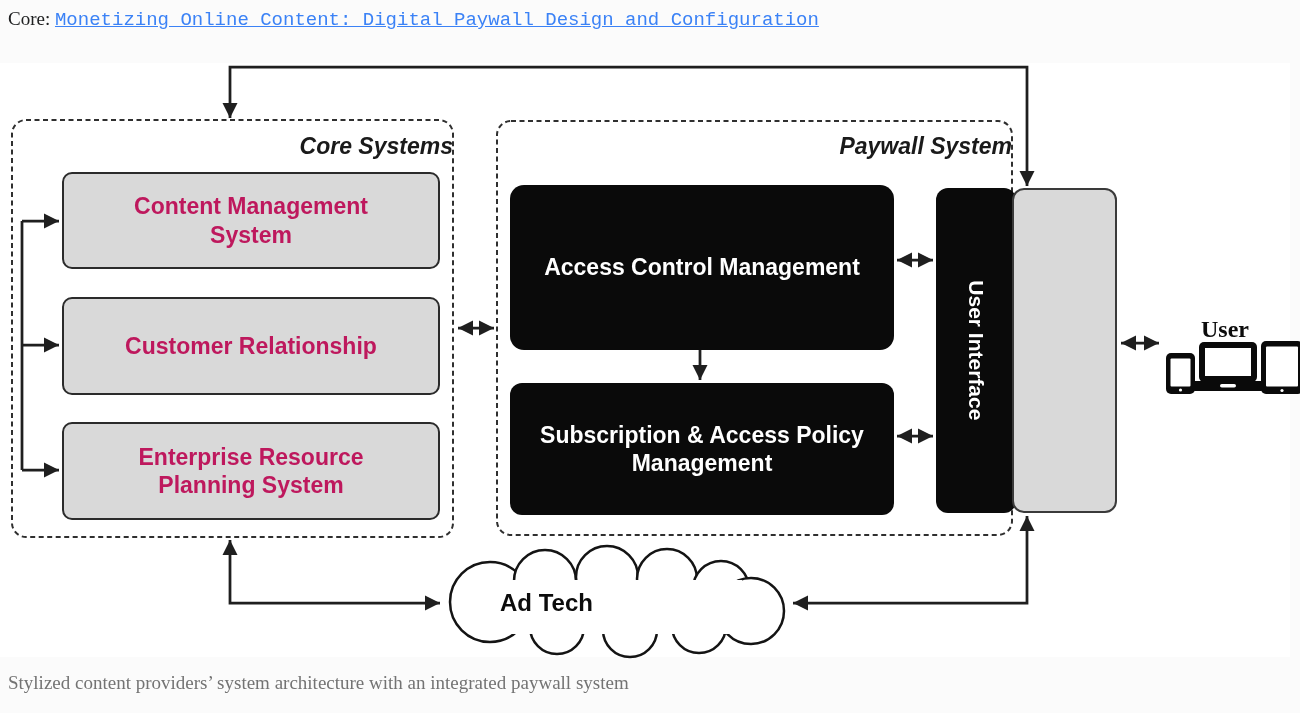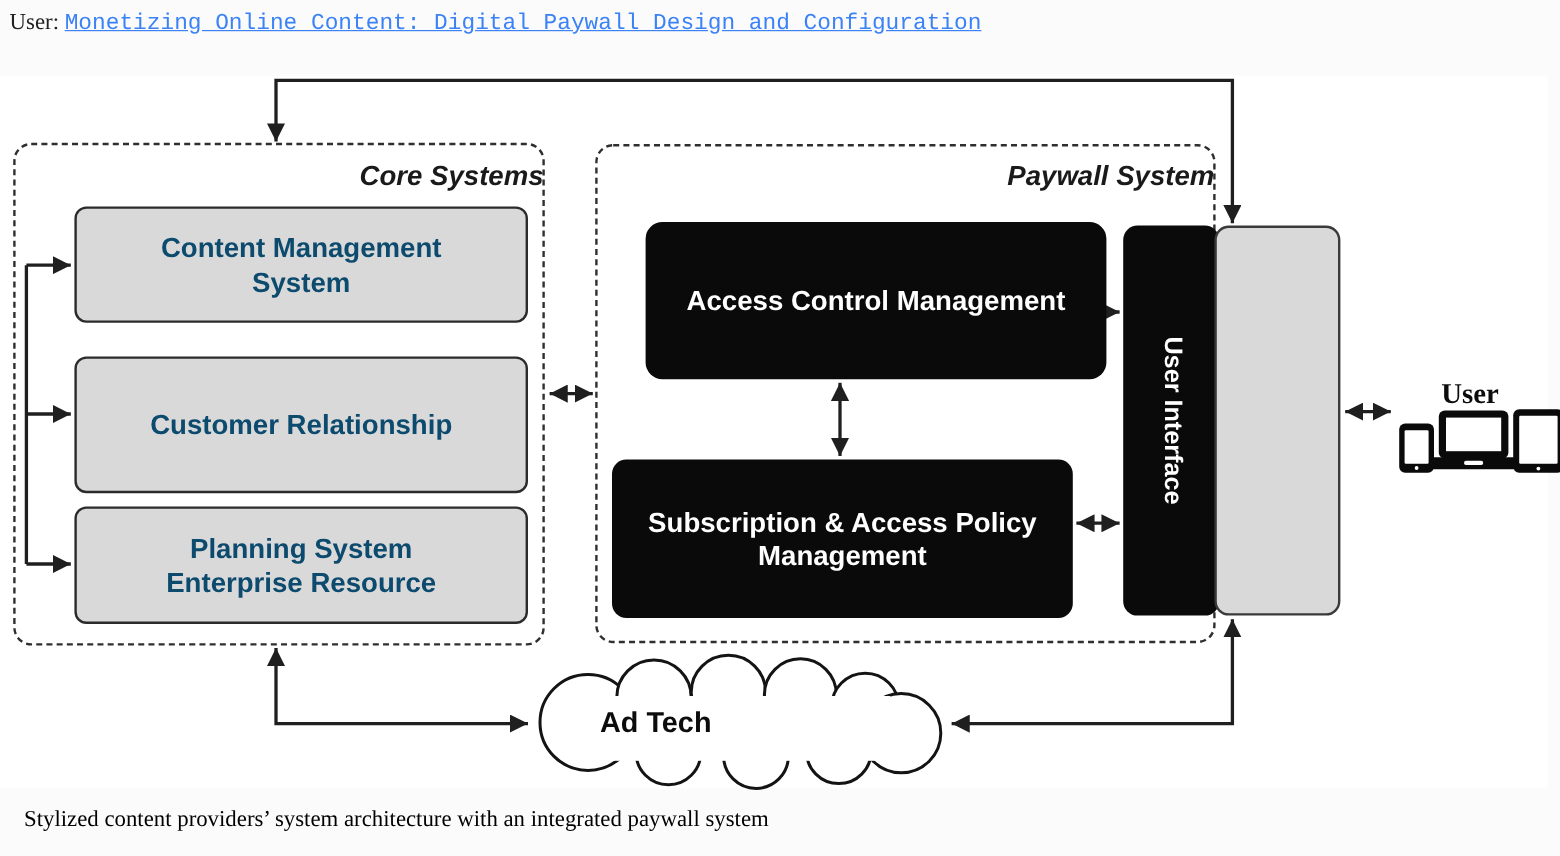--- a/index.html
+++ b/index.html
@@ -5,37 +5,37 @@
   html,body{margin:0;padding:0;}
   body{
     width:1300px;height:713px;position:relative;overflow:hidden;
     background:#fbfbfb;font-family:"Liberation Serif",serif;
   }
   .canvas{position:absolute;left:0;top:63px;width:1290px;height:594px;background:#ffffff;z-index:0;}
   .overlay{position:absolute;left:0;top:0;width:1300px;height:713px;z-index:1;}
   .abs{position:absolute;z-index:2;}
   .header{left:8px;top:8px;font-size:19px;color:#202122;white-space:nowrap;}
   .header a{color:#3b82f6;text-decoration:underline;cursor:pointer;font-family:Liberation Mono, monospace;}
-  .caption{left:8px;top:672px;font-size:19px;color:#000000;white-space:nowrap;margin-left:12px;}
+  .caption{left:8px;top:672px;font-size:19px;color:#737373;white-space:nowrap;}
   .group-title{
     font-family:"Liberation Sans",sans-serif;font-weight:700;font-style:italic;
     font-size:23px;color:#1a1a1a;text-align:right;
   }
   .title-core{left:12px;top:133px;width:441px;}
   .title-paywall{left:497px;top:133px;width:515px;}
   .box{
     box-sizing:border-box;display:flex;flex-direction:column;align-items:center;justify-content:center;
     font-family:"Liberation Sans",sans-serif;font-weight:700;text-align:center;line-height:1.22;
   }
-  .gray{background:#d9d9d9;border:2.5px solid #2b2b2b;border-radius:10px;color:#0c4a6e;font-size:23px;}
+  .gray{background:#d9d9d9;border:2.5px solid #2b2b2b;border-radius:10px;color:#be185d;font-size:23px;}
   .black{background:#0a0a0a;border-radius:14px;color:#ffffff;font-size:23px;}
   .b-cms{left:62px;top:172px;width:378px;height:97px;}
-  .b-crm{left:62px;top:297px;width:378px;height:114px;}
+  .b-crm{left:62px;top:297px;width:378px;height:98px;}
   .b-erp{left:62px;top:422px;width:378px;height:98px;}
-  .b-acm{left:510px;top:185px;width:384px;height:131px;margin-left:28px;}
+  .b-acm{left:510px;top:185px;width:384px;height:165px;}
   .b-sub{left:510px;top:383px;width:384px;height:132px;border-radius:12px;}
   .b-ui{left:936px;top:188px;width:80px;height:325px;border-radius:12px;overflow:visible;}
   .b-web{left:1012px;top:188px;width:105px;height:325px;border-radius:12px;border:2.5px solid #3a3a3a;}
   .vtext{transform:rotate(90deg);white-space:nowrap;font-size:21px;line-height:1.18;text-align:center;}
   .adtech-label{left:500px;top:589px;width:216px;text-align:left;z-index:3;
     font-family:"Liberation Sans",sans-serif;font-weight:700;font-size:24px;color:#0c0c0c;}
   .user-label{left:1185px;top:316px;width:80px;text-align:center;
     font-family:Liberation Serif, serif;font-weight:700;font-size:24px;color:#0c0c0c;}
 </style>
 </head>
@@ -96,37 +96,37 @@
     </g>
     <g>
       <rect x="1261" y="341" width="42" height="53" rx="5" fill="#0a0a0a"></rect>
       <rect x="1266" y="346.5" width="32" height="40" rx="1" fill="#ffffff"></rect>
       <circle cx="1282" cy="390.5" r="1.6" fill="#ffffff"></circle>
     </g>
   </g>
 </svg>
 
 <div class="abs header">
-  <span>User:</span>
+  <span>Core:</span>
   <a href="#">Monetizing Online Content: Digital Paywall Design and Configuration</a>
 </div>
 
 <div class="abs group-title title-core">Core Systems</div>
 <div class="abs group-title title-paywall">Paywall System</div>
 
 <div class="abs box gray b-cms">
   <div>Content Management</div>
   <div>System</div>
 </div>
 <div class="abs box gray b-crm">
   <div>Customer Relationship</div>
 </div>
 <div class="abs box gray b-erp">
+  <div>Enterprise Resource</div>
   <div>Planning System</div>
-  <div>Enterprise Resource</div>
 </div>
 
 <div class="abs box black b-acm">
   <div>Access Control Management</div>
 </div>
 <div class="abs box black b-sub">
   <div>Subscription &amp; Access Policy</div>
   <div>Management</div>
 </div>
 <div class="abs box black b-ui">

